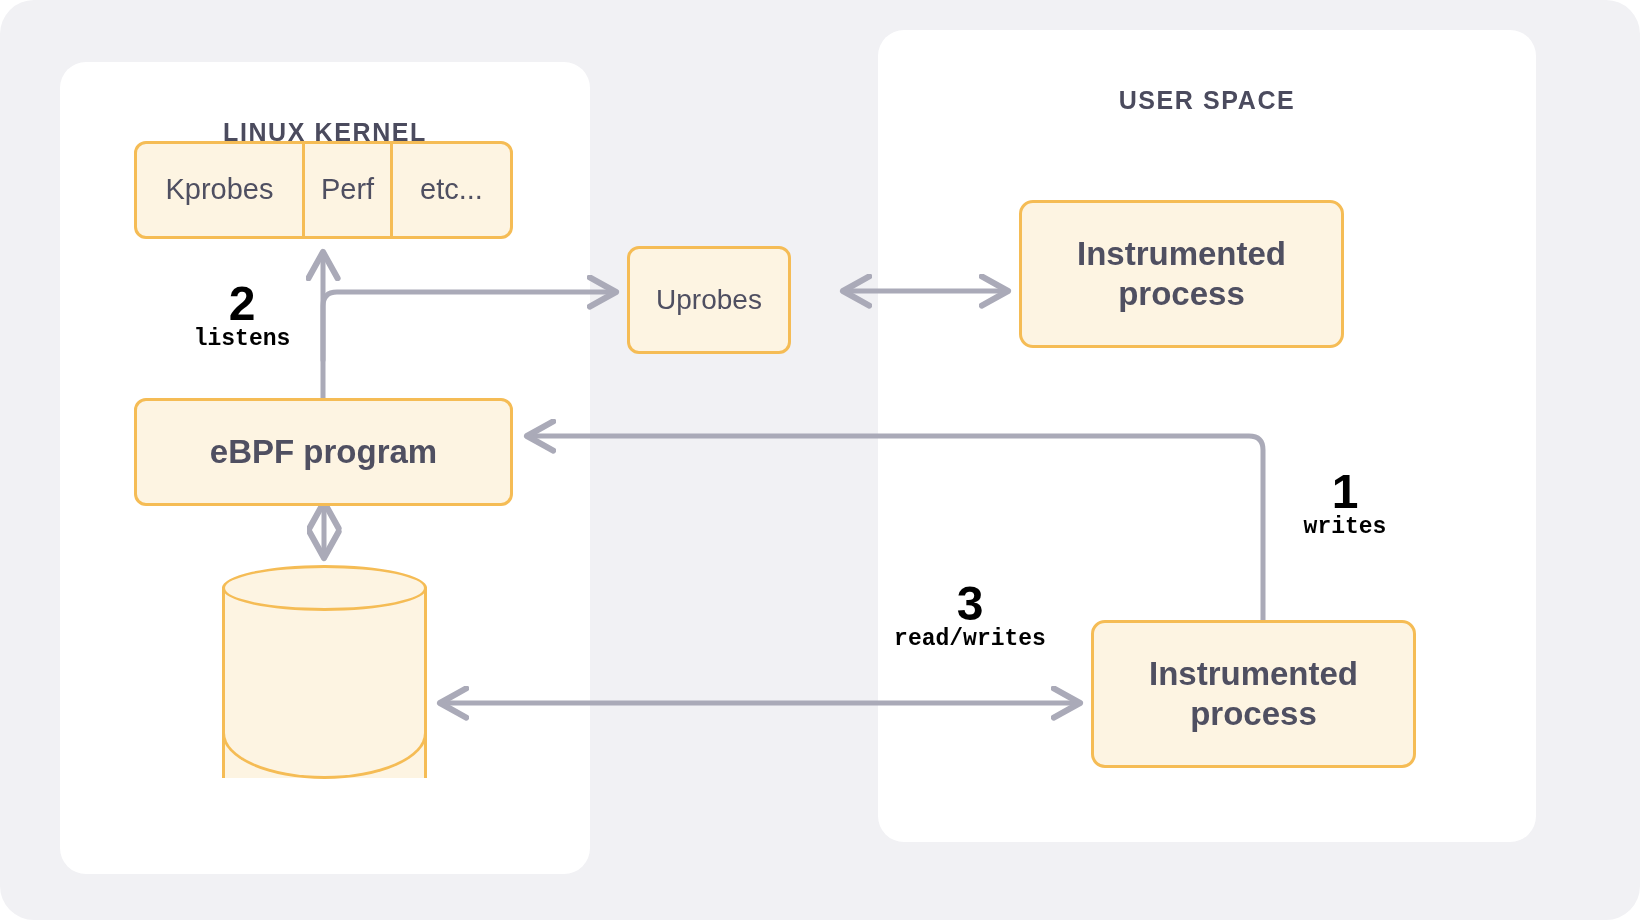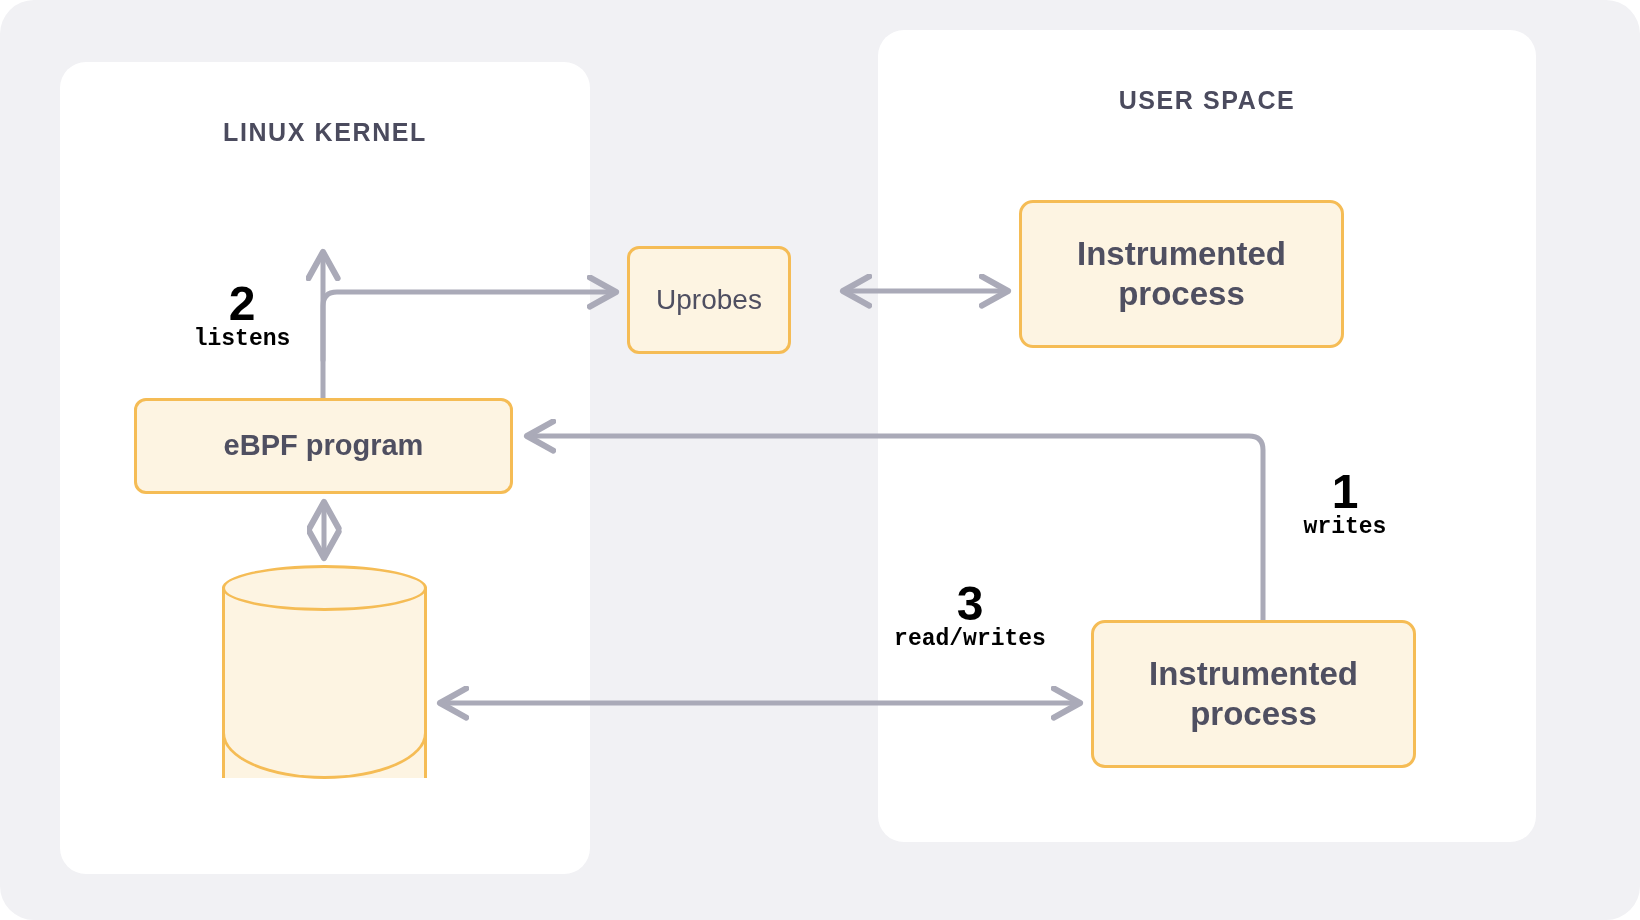--- a/index.html
+++ b/index.html
@@ -53,22 +53,22 @@
     flex:0 0 auto;
     display:flex;align-items:center;justify-content:center;
     font-size:29px;color:#4f4f61;
     height:100%;
     box-sizing:border-box;
   }
   #probe-kprobes{width:168px;border-right:3px solid #f5bc55;}
   #probe-perf{width:88px;border-right:3px solid #f5bc55;}
   #probe-etc{width:117px;}
   #node-ebpf-program{
-    left:134px;top:398px;width:379px;height:96px;
-    font-size:29px;font-weight:600;
+    left:134px;top:398px;width:379px;height:108px;
+    font-size:33px;font-weight:600;
   }
   #node-uprobes{
     left:627px;top:246px;width:164px;height:108px;
     font-size:28px;
   }
   #node-proc-top{
     left:1019px;top:200px;width:325px;height:148px;
     font-size:33px;font-weight:600;border-radius:14px;
   }
   #node-proc-bottom{
@@ -164,20 +164,25 @@
 
     <g>
       <path d="M 1263 620 L 1263 450 Q 1263 436 1249 436 L 527 436" fill="none" stroke="#aaaab8" stroke-width="5" stroke-linecap="round" stroke-linejoin="round" marker-end="url(#ah-end)"></path>
     </g>
 
     <g>
       <path d="M 440 703 L 1080 703" fill="none" stroke="#aaaab8" stroke-width="5" stroke-linecap="round" marker-start="url(#ah-start)" marker-end="url(#ah-end)"></path>
     </g>
   </svg>
 
+  <div class="node" id="probe-row">
+    <div class="probe-cell" id="probe-kprobes">Kprobes</div>
+    <div class="probe-cell" id="probe-perf">Perf</div>
+    <div class="probe-cell" id="probe-etc">etc...</div>
+  </div>
 
   <div class="node" id="node-ebpf-program">eBPF program</div>
 
   <div id="node-ebpf-map">
     <div id="cyl-body"></div>
     <div id="cyl-bottom"></div>
     <div id="cyl-top"></div>
   </div>
 
   <div class="node" id="node-uprobes">Uprobes</div>

